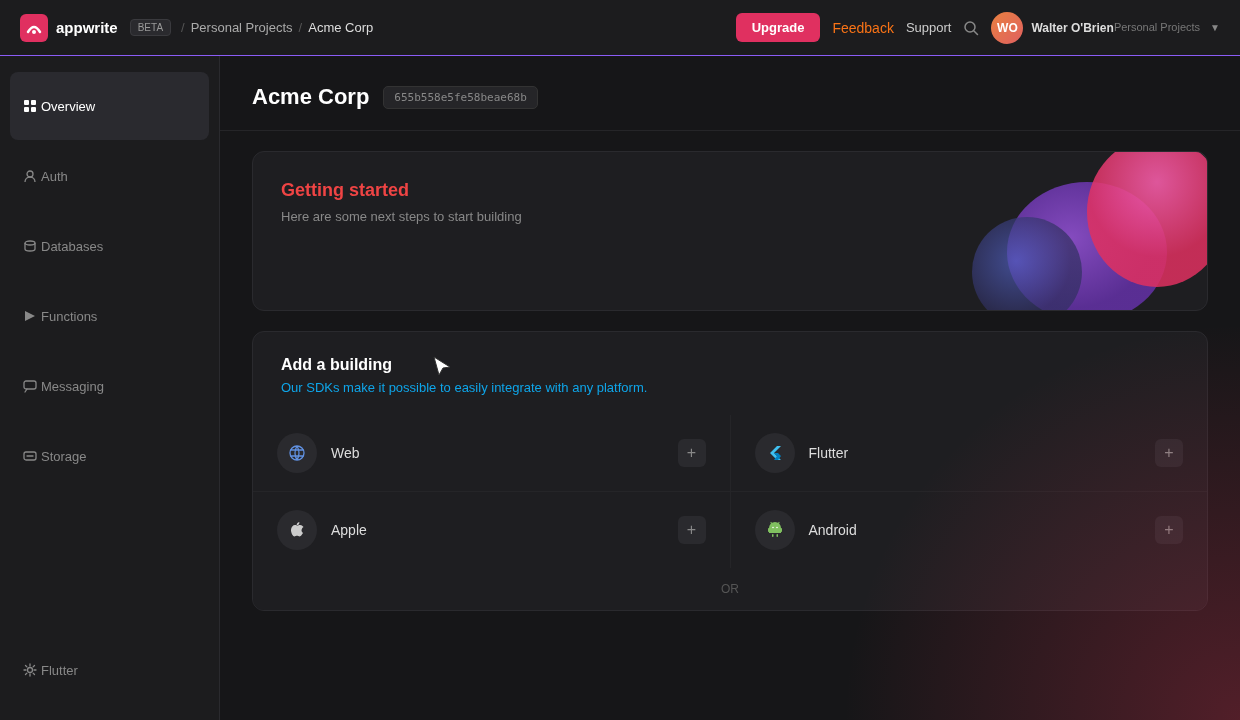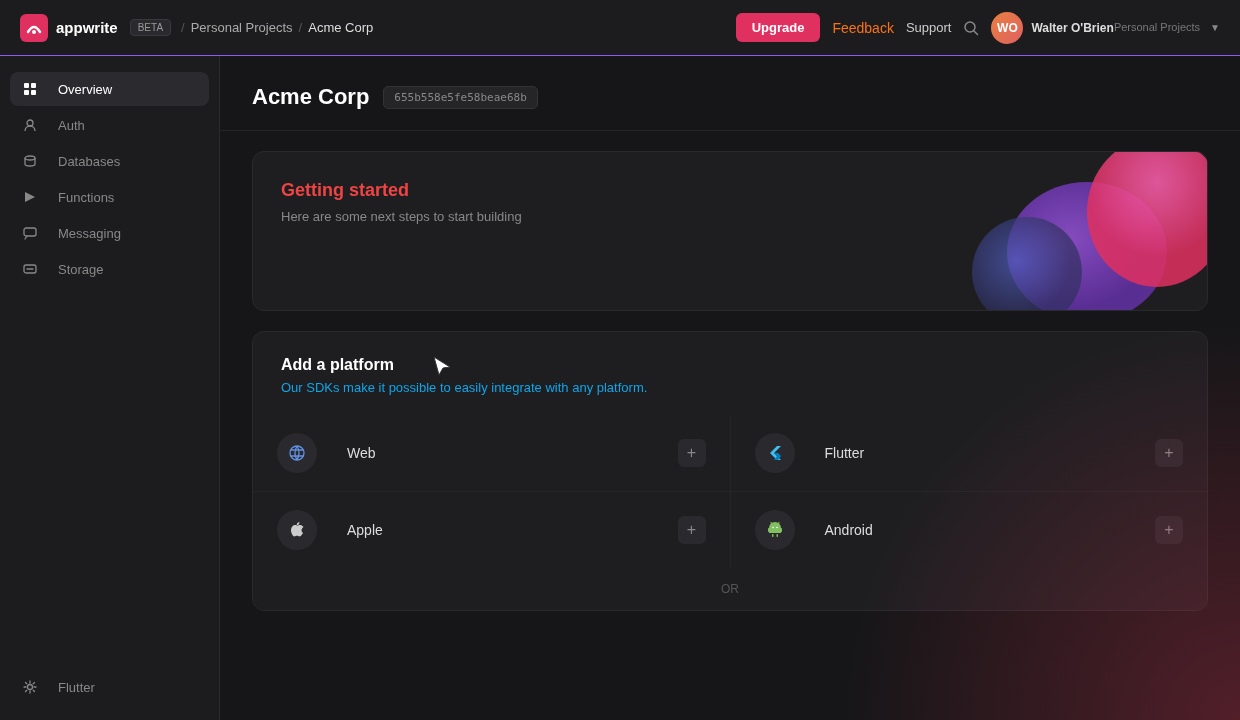--- a/index.html
+++ b/index.html
@@ -190,22 +190,22 @@
       flex: 1;
       display: flex;
       flex-direction: column;
       gap: 2px;
       padding: 0 10px;
     }
 
     .sidebar-item {
       display: flex;
       align-items: center;
-      gap: 20px;
-      padding: 9px 12px;
+      gap: 3px;
+      padding: 26px 12px;
       border-radius: 8px;
       color: #888;
       font-size: 13px;
       cursor: pointer;
       transition: background 0.15s;
     }
 
     .sidebar-item.active {
       background: #2a2a2f;
       color: #fff;
@@ -329,21 +329,21 @@
       gap: 1px;
       margin-top: 20px;
       background: #252528;
     }
 
     .platform-item {
       background: #1e1e21;
       display: flex;
       align-items: center;
       padding: 18px 24px;
-      gap: 30px;
+      gap: 14px;
       cursor: pointer;
     }
 
     .platform-icon-wrap {
       width: 40px;
       height: 40px;
       border-radius: 50%;
       background: #2a2a2e;
       display: flex;
       align-items: center;
@@ -552,21 +552,21 @@
           </radialGradient>
         </defs>
       </svg>
     </div>
 
     <div class="platform-section">
       <div class="platform-container">
         <div class="platform-header">
           <div style="display:flex;gap:20px;">
             <div>
-              <h3 class="platform-title">Add a platform</h3>
+              <h3 class="platform-title">Add a building</h3>
               <p class="platform-subtitle">Our SDKs make it possible to easily integrate with any platform.</p>
             </div>
           </div>
         </div>
 
         <div class="platform-grid">
 
           <div class="platform-item">
             <div class="platform-icon-wrap">
               <svg width="20" height="20" viewBox="0 0 20 20" fill="none">

